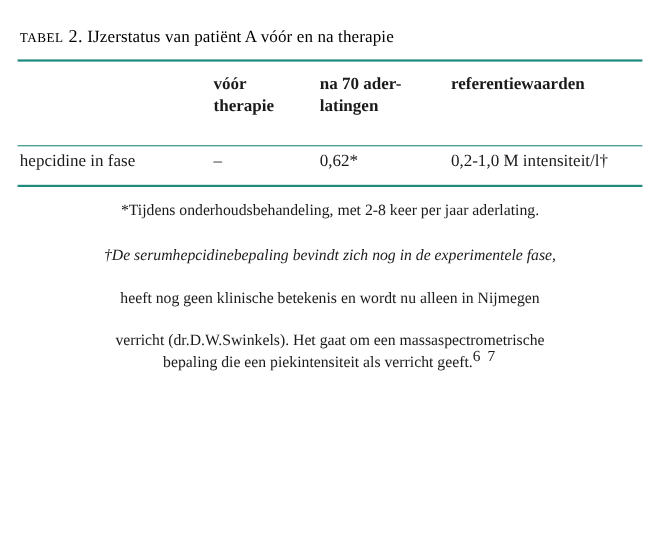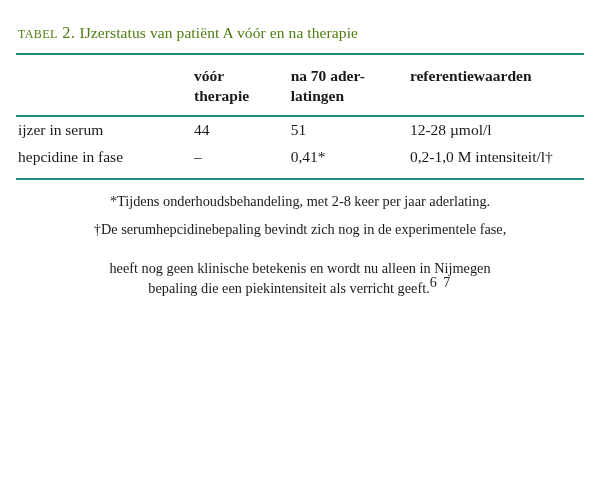--- a/index.html
+++ b/index.html
@@ -17,21 +17,21 @@
   .page {
     position: relative;
     width: 600px;
     height: 503px;
     box-sizing: border-box;
     padding: 18px 16px 0 16px;
   }
   .caption {
     font-size: 15.5px;
     line-height: 1.3;
-    color: #4d7c0f;
+    color: #000000;
     padding: 4px 0 10px 2px;
     letter-spacing: 0.1px;
   }
   .caption .tabel-label {
     font-variant: small-caps;
     text-transform: lowercase;
     font-size: 16.5px;
     letter-spacing: 0.4px;
   }
   .rule {
@@ -44,21 +44,21 @@
   }
   table {
     width: 100%;
     border-collapse: collapse;
     font-size: 15.5px;
   }
   thead th {
     text-align: left;
     font-weight: bold;
     vertical-align: top;
-    padding: 11px 4px 10px 2px;
+    padding: 11px 4px 26px 2px;
     line-height: 1.25;
     font-family: Liberation Serif, serif;
   }
   tbody td {
     text-align: left;
     vertical-align: top;
     padding: 3.5px 4px 3.5px 2px;
     line-height: 1.28;
   }
   .col-label   { width: 31%; }
@@ -118,41 +118,34 @@
       </tr>
     </thead>
   </table>
 
   <div class="rule thin"></div>
 
   <table>
     <tbody>
       <tr>
         <td class="col-label">
-          <span class="hang">ijzer in serum</span>
-        </td>
-        <td class="col-voor">44</td>
-        <td class="col-na">51</td>
-        <td class="col-ref">12-28 µmol/l</td>
-      </tr>
-      <tr>
-        <td class="col-label">
           <span class="hang">hepcidine in fase</span>
         </td>
         <td class="col-voor">–</td>
-        <td class="col-na">0,41*</td>
+        <td class="col-na">0,62*</td>
         <td class="col-ref">0,2-1,0 M intensiteit/l†</td>
       </tr>
     </tbody>
   </table>
 
   <div class="rule" style="margin-top:8px;"></div>
 
   <div class="footnotes">
     <p>*Tijdens onderhoudsbehandeling, met 2-8 keer per jaar aderlating.</p>
-    <p style="margin-top:9px;">†De serumhepcidinebepaling bevindt zich nog in de experimentele fase,</p>
+    <p style="margin-top:22px;font-style:italic;">†De serumhepcidinebepaling bevindt zich nog in de experimentele fase,</p>
     <p class="hanging">heeft nog geen klinische betekenis en wordt nu alleen in Nijmegen</p>
+    <p class="hanging">verricht (dr.D.W.Swinkels). Het gaat om een massaspectrometrische</p>
     <p>
       <span>bepaling die een piekintensiteit als verricht geeft.</span><sup class="sup-sep">6 7</sup>
     </p>
   </div>
 
 </div>
 
 </body></html>

